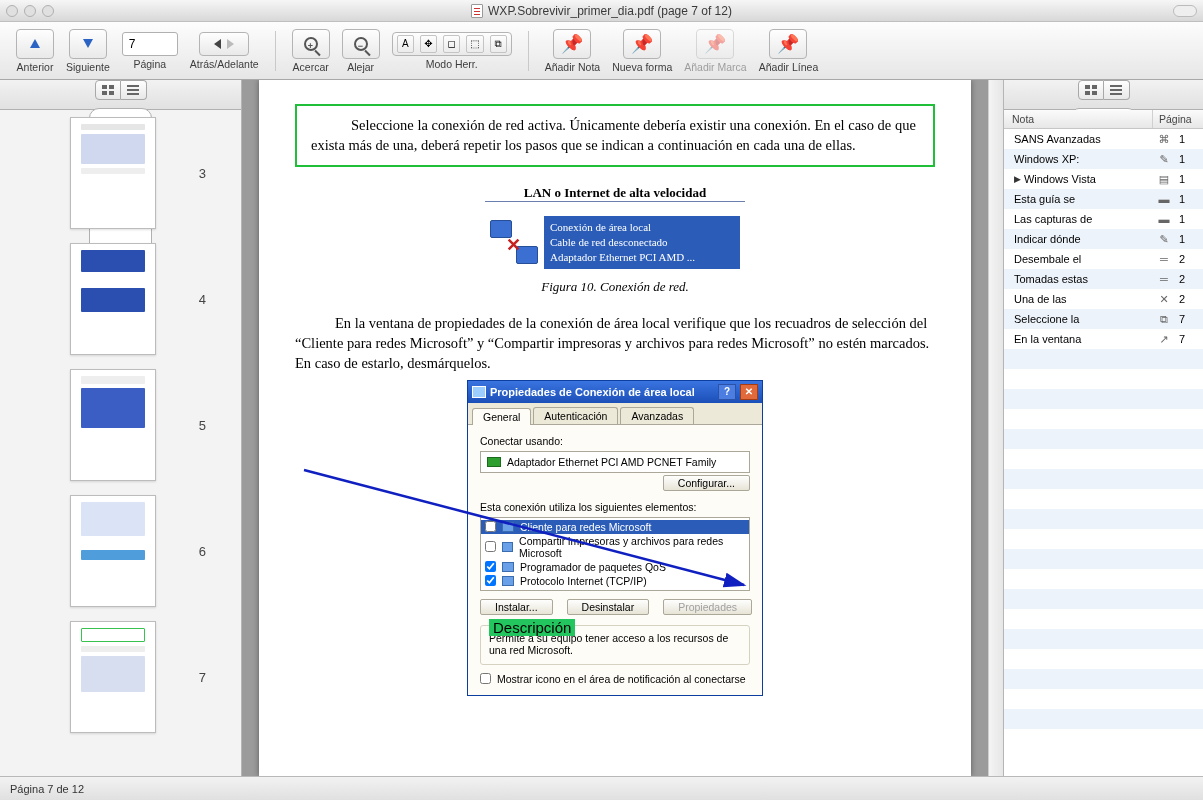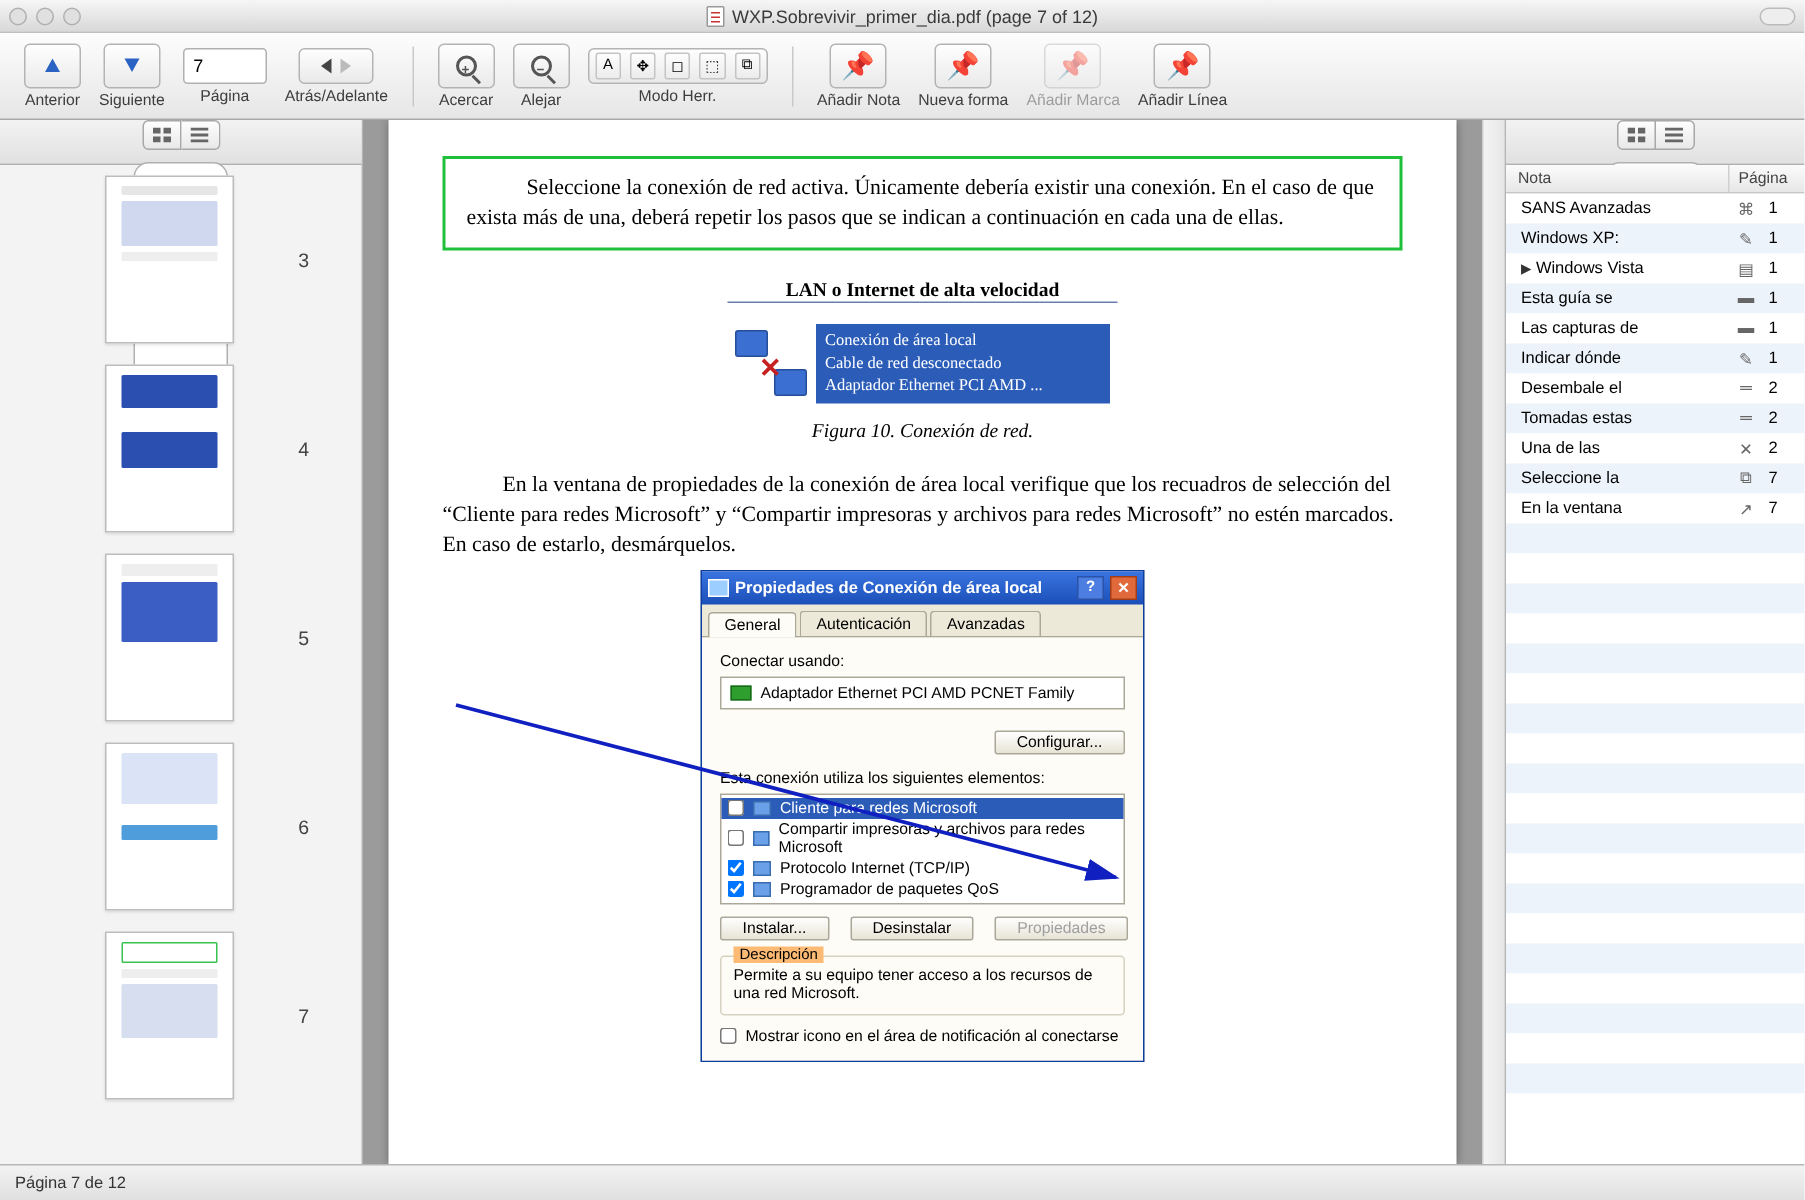--- a/index.html
+++ b/index.html
@@ -72,33 +72,33 @@
   .wtitle .wic { width:14px; height:12px; background:#9ccfff; border:1px solid #fff;}
   .wtitle .sp { flex:1;}
   .wtitle .wq, .wtitle .wx { width:18px; height:16px; display:flex; align-items:center; justify-content:center; font-size:10px; font-weight:bold;}
   .wtitle .wq { background:#4c7de0; border:1px solid #2a52a8;}
   .wtitle .wx { background:#e06a3c; border:1px solid #a63c14;}
   .tabs { display:flex; border-bottom:1px solid #aca899; padding:4px 4px 0;}
   .tab { padding:2px 10px; border:1px solid #aca899; border-bottom:none; background:#ece9d8; margin-right:2px; border-radius:3px 3px 0 0; font-size:10.5px;}
   .tab.act { background:#fdfcf7; position:relative; top:1px;}
   .wbody { padding:10px 12px; background:#fdfcf7;}
   .wlbl { font-size:10.5px; margin-bottom:4px;}
-  .adapter { border:1px solid #aca899; background:#fff; padding:4px 6px; display:flex; align-items:center; gap:6px; margin-bottom:14px;}
+  .adapter { border:1px solid #aca899; background:#fff; padding:4px 6px; display:flex; align-items:center; gap:6px; margin-bottom:2px;}
   .adapter .aic { width:14px; height:10px; background:#2e9e2e; border:1px solid #1c6b1c;}
   .cfgrow { text-align:right; margin-bottom:10px;}
   .wbtn { font-size:10.5px; padding:1px 14px; border:1px solid #aca899; background:linear-gradient(#fefefe,#e7e4d6); border-radius:2px;}
   .wbtn.dis { color:#a0a0a0;}
   .elist { border:1px solid #aca899; background:#fff; padding:2px 0; margin-bottom:8px;}
   .erow { display:flex; align-items:center; gap:6px; padding:1px 4px; font-size:10.5px;}
   .erow.sel { background:#2b5db8; color:#fff;}
   .erow input { width:11px; height:11px;}
   .erow .eic { width:12px; height:10px; background:#6aa0e8; border:1px solid #3a6cb0;}
   .btnrow { display:flex; gap:14px; margin-bottom:10px;}
   .dgrp { border:1px solid #d6d2c2; border-radius:3px; padding:6px 8px 8px; position:relative; margin-bottom:8px;}
-  .dgrp .dt { position:absolute; top:-7px; left:8px; background:#fdba74; padding:0 4px; font-size:10px;}
+  .dgrp .dt { position:absolute; top:-7px; left:8px; background:#22c55e; padding:0 4px; font-size:15px;}
   
   .anncol { width:200px; background:#fff; display:flex; flex-direction:column; border-left:1px solid #b5b5b5;}
   .anncol .subbar { padding:0 6px; }
   .anncol .search { flex:1; }
   .annhdr { display:flex; background:linear-gradient(#fbfbfb,#e7e7e7); border-bottom:1px solid #c6c6c6; font-size:10.5px; color:#444;}
   .annhdr div:first-child { flex:1; padding:3px 8px; border-right:1px solid #d0d0d0;}
   .annhdr div:last-child { width:50px; padding:3px 6px; text-align:left;}
   .annlist { flex:1; overflow:hidden;}
   .arow { display:flex; align-items:center; height:20px; font-size:11px; }
   .arow:nth-child(odd){ background:#fff;}
@@ -337,26 +337,26 @@
                   <span>Cliente para redes Microsoft</span>
                 </div>
             <div class="erow">
                   <input type="checkbox" style="">
                   <div class="eic"></div>
                   <span>Compartir impresoras y archivos para redes Microsoft</span>
                 </div>
             <div class="erow">
                   <input type="checkbox" checked="" style="">
                   <div class="eic"></div>
-                  <span>Protocolo Internet (TCP/IP)</span>
+                  <span>Programador de paquetes QoS</span>
                 </div>
             <div class="erow">
                   <input type="checkbox" checked="" style="">
                   <div class="eic"></div>
-                  <span>Programador de paquetes QoS</span>
+                  <span>Protocolo Internet (TCP/IP)</span>
                 </div>
           </div>
           <div class="btnrow">
             <button class="wbtn">Instalar...</button>
             <button class="wbtn">Desinstalar</button>
             <button class="wbtn dis">Propiedades</button>
           </div>
           <div class="dgrp">
             <div class="dt">Descripción</div>
             <div>Permite a su equipo tener acceso a los recursos de una red Microsoft.</div>

